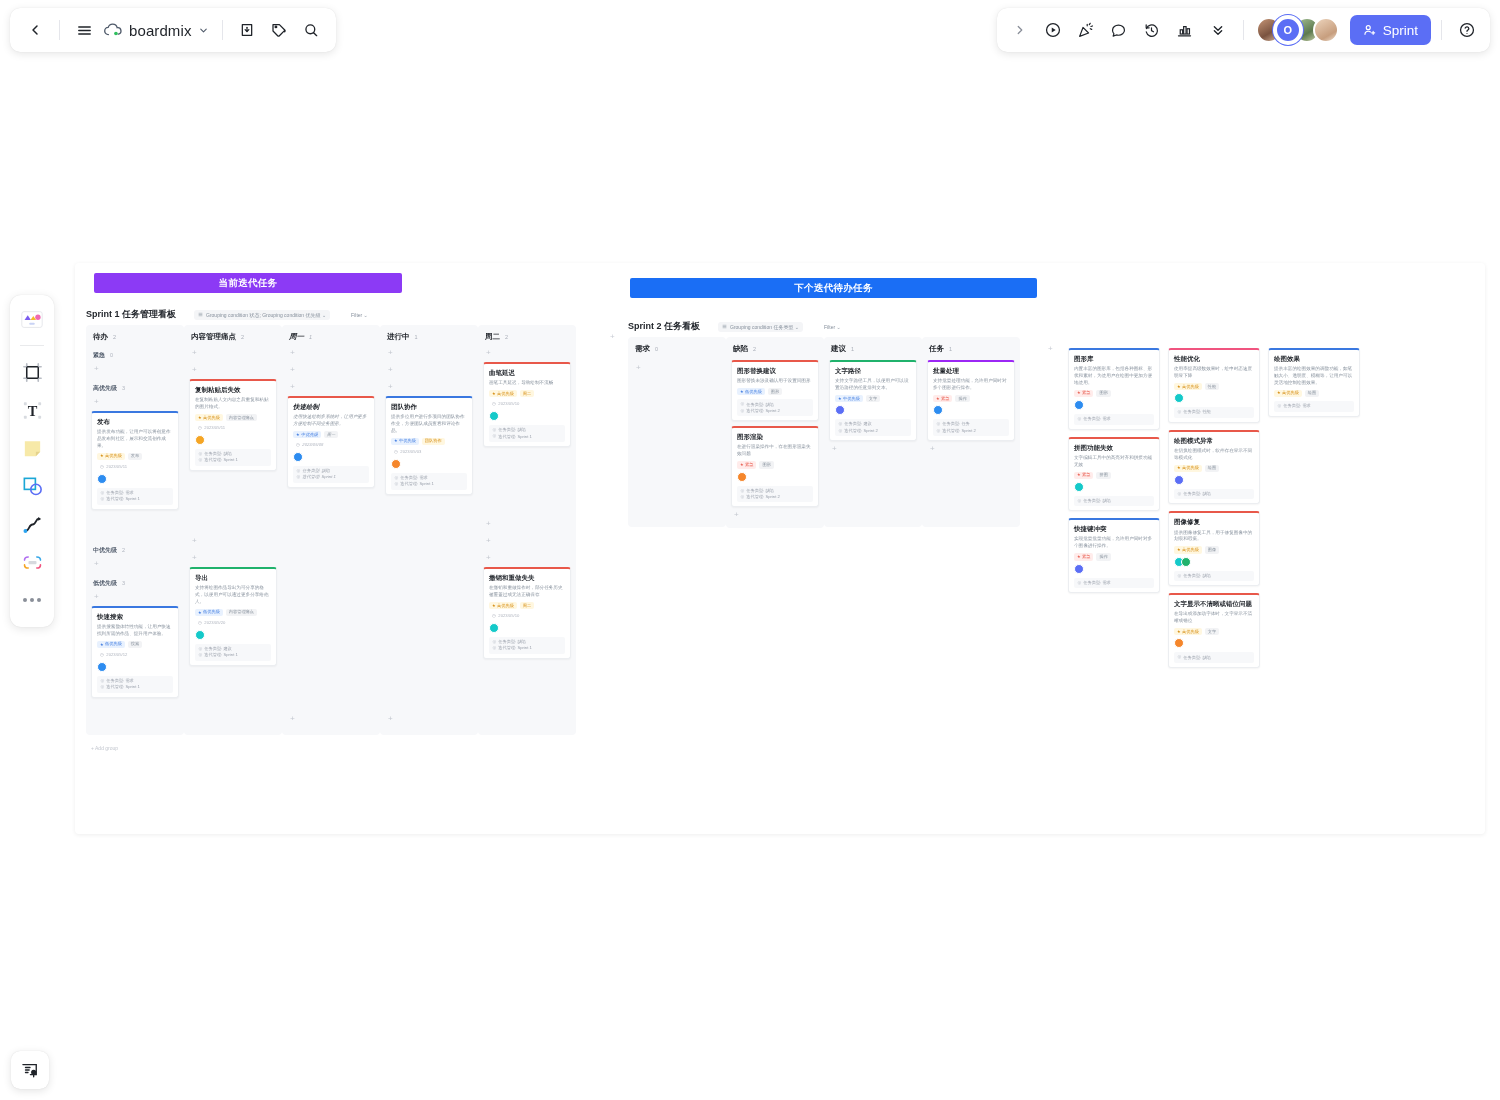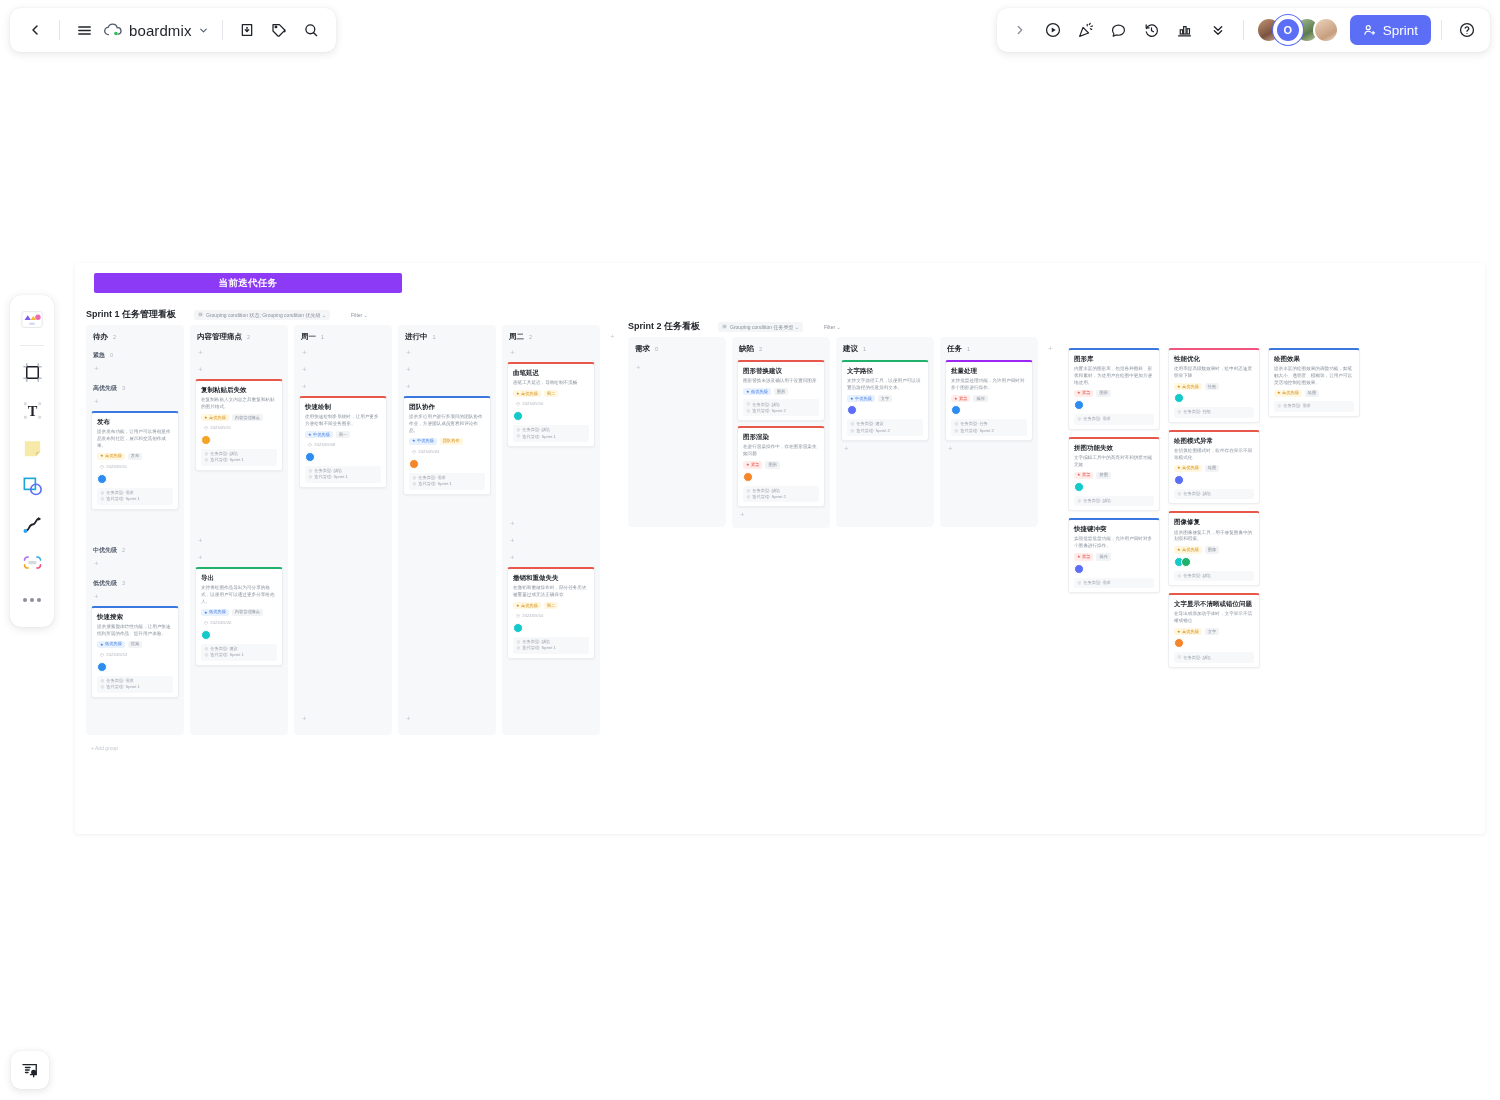--- a/index.html
+++ b/index.html
@@ -124,21 +124,21 @@
   .chip {
     display: flex; align-items: center; gap: 3px;
     background: #f4f5f7; border-radius: 3px;
     padding: 2px 4px;
     font-size: 5px; color: #86909c; white-space: nowrap;
     cursor: pointer;
   }
   .chip-plain { background: transparent; padding: 2px 3px; }
 
   
-  .kanban { position: absolute; display: flex; gap: 6px; align-items: flex-start; }
+  .kanban { position: absolute; display: flex; align-items: flex-start; }
   .kcol {
     width: 98px;
     background: #f7f8fa;
     border-radius: 4px;
     padding: 5px 5px 7px;
     display: flex; flex-direction: column;
     gap: 3px;
   }
   .kcol-head { display: flex; align-items: baseline; gap: 5px; padding: 2px 2px 3px; }
   .kcol-name { font-size: 7.5px; font-weight: 700; color: #1f2329; }
@@ -533,21 +533,21 @@
               <span class="cav" style="background: rgb(20, 201, 201);"></span>
             </div>
             <div class="card-foot">
               <div class="foot-line">任务类型: 建议</div>
               <div class="foot-line">迭代管理: Sprint 1</div>
             </div>
           </div>
         </div>
         <div style="flex: 1 1 0%;"></div>
       </div>
-      <div class="kcol" style="min-height: 410px;">
+      <div class="kcol" style="min-height: 410px; font-style: italic;">
         <div class="kcol-head">
           <span class="kcol-name">周一</span>
           <span class="kcol-count">1</span>
         </div>
         <div class="addrow">+</div>
         <div class="cstack"></div>
         <div class="addrow">+</div>
         <div class="cstack"></div>
         <div class="addrow">+</div>
         <div class="cstack">
@@ -651,20 +651,21 @@
               <div class="foot-line">迭代管理: Sprint 1</div>
             </div>
           </div>
         </div>
         <div style="flex: 1 1 0%;"></div>
       </div>
     </div>
   <div class="add-group" style="position:absolute; left:16px; top:478px;">+ Add group</div>
   <div class="side-plus" style="position:absolute; left:533px; top:66px;">+</div>
 
+  <div class="banner" style="left:555px; top:15px; width:407px; background:#1a6ef5;">下个迭代待办任务</div>
 
   <div class="board-head" style="left:553px; top:57px;">
     <span class="board-title">Sprint 2 任务看板</span>
     <span class="chip">
       <svg width="5" height="5" viewBox="0 0 24 24" stroke="#86909c" stroke-width="2.4">
           <line x1="3" y1="6" x2="21" y2="6"></line>
           <line x1="3" y1="12" x2="21" y2="12"></line>
           <line x1="3" y1="18" x2="21" y2="18"></line>
         </svg>
       <span>Grouping condition 任务类型 ⌄</span>

